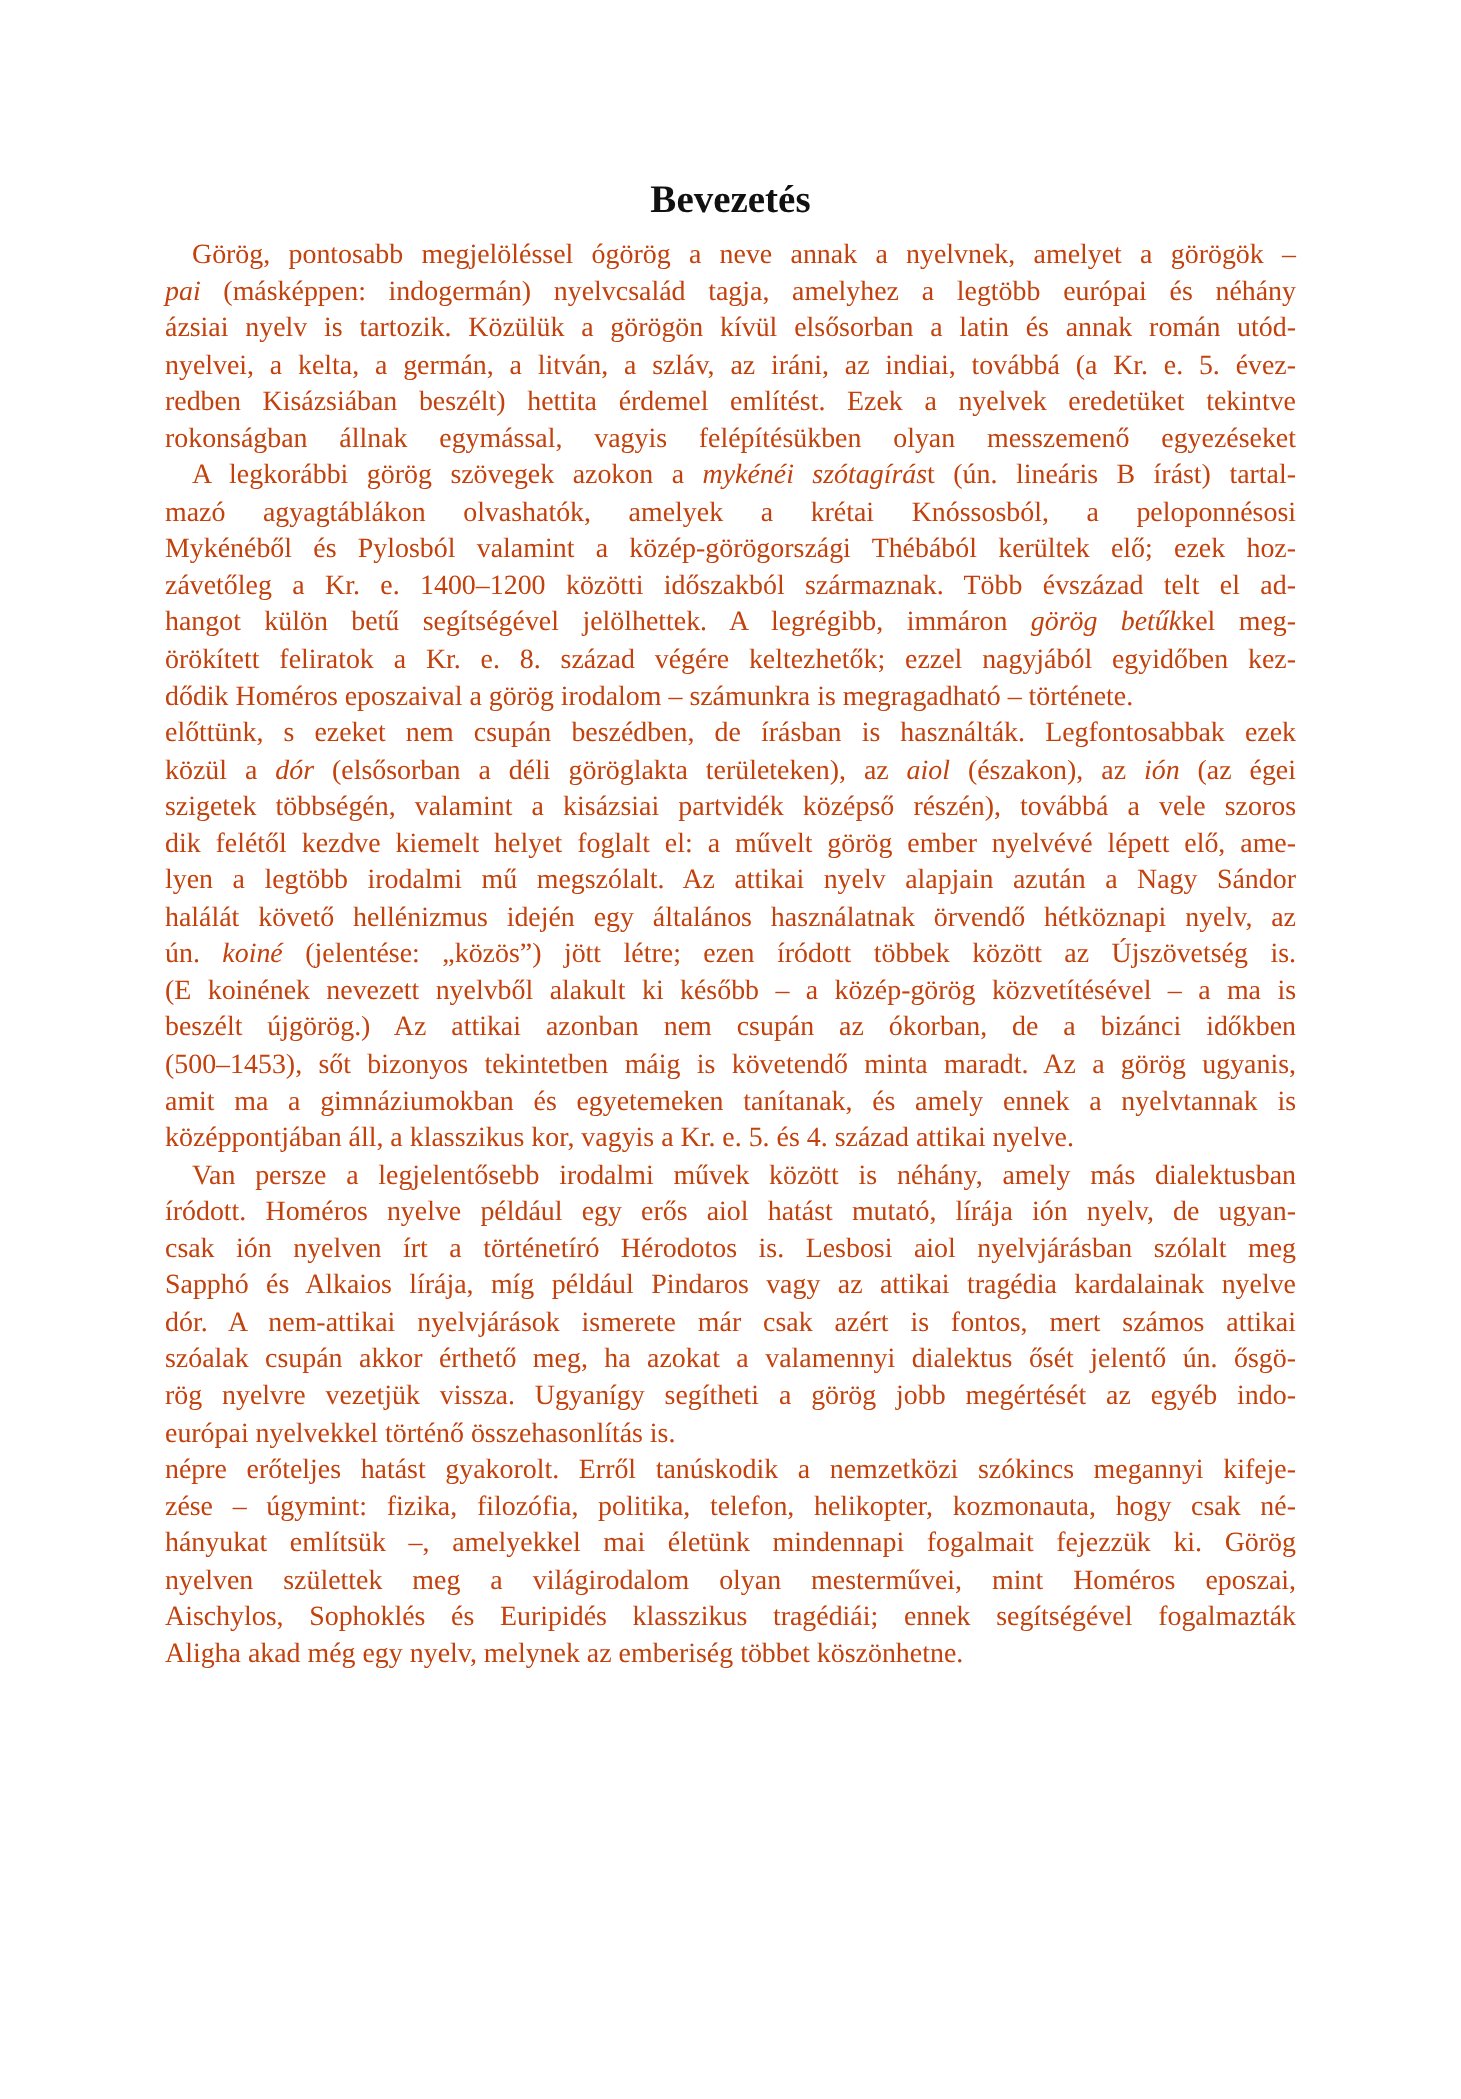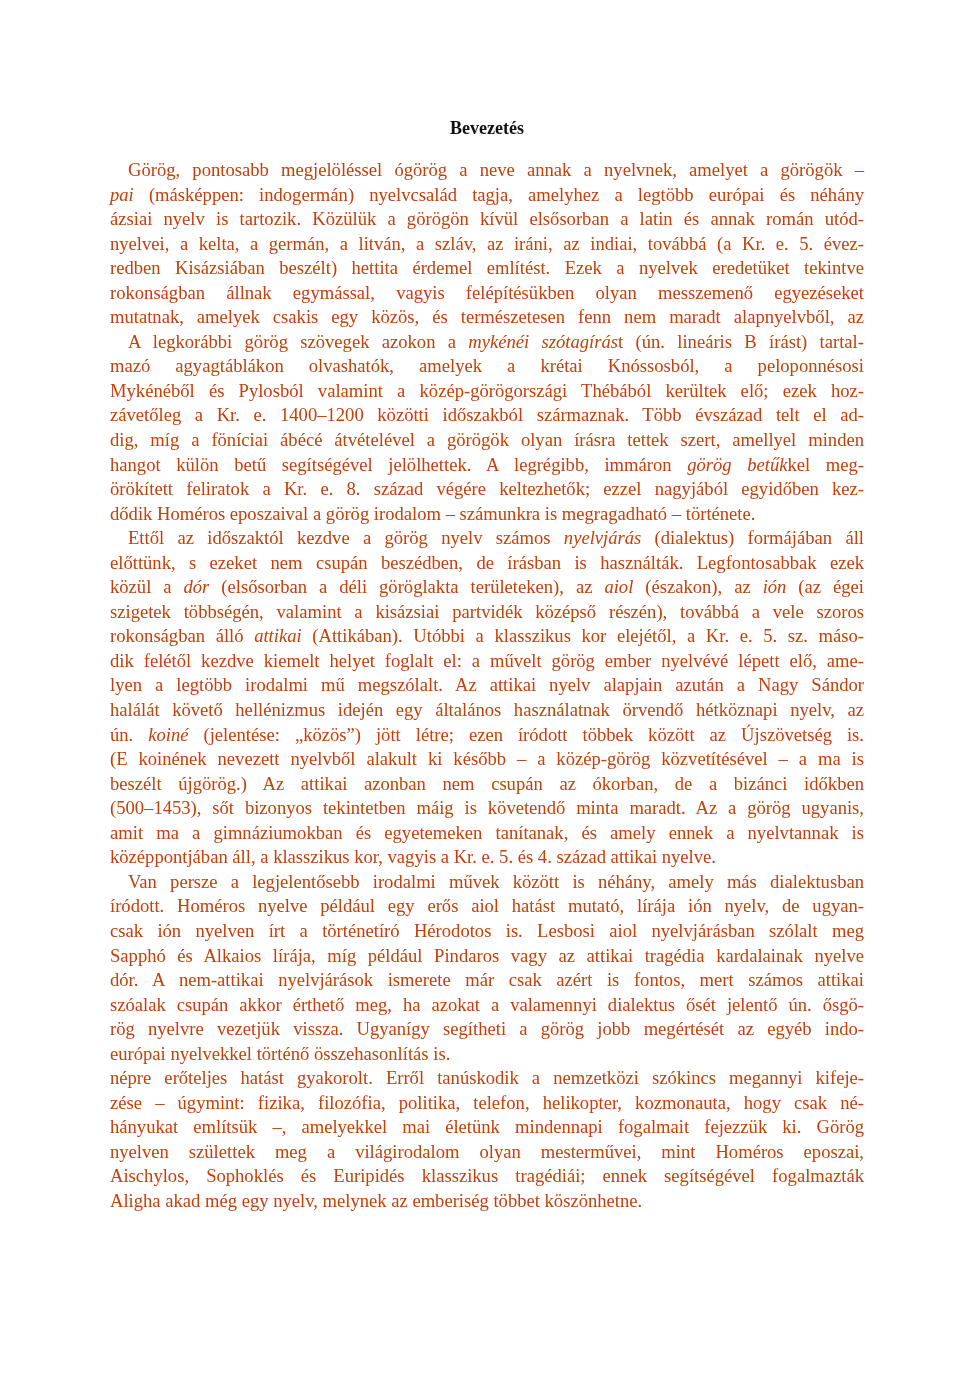--- a/index.html
+++ b/index.html
@@ -2,21 +2,21 @@
 <html><head>
 <meta charset="utf-8">
 <style>
   html, body { margin: 0; padding: 0; background: #ffffff; }
   body { width: 974px; height: 1399px; position: relative; overflow: hidden; }
   .page { position: absolute; left: 0; top: 0; width: 974px; height: 1399px; background: #fff; }
   .title {
     position: absolute; left: 0; width: 974px; top: 118px;
     text-align: center;
     font-family: "Liberation Serif", serif;
-    font-weight: bold; font-size: 18px; color: #111;
+    font-weight: bold; font-size: 26px; color: #111;
   }
   .body {
     position: absolute; left: 110px; top: 158px; width: 754px;
     font-family: "Liberation Serif", serif;
     font-size: 18.6px; color: #c2410c;
   }
   .line {
     height: 24.55px; line-height: 24.55px;
     white-space: nowrap;
     text-align: justify; text-align-last: justify;
@@ -31,38 +31,34 @@
 <div class="page">
   <div class="title">Bevezetés</div>
   <div class="body" id="body">
       <div>
         <div class="line indent"><span>Görög, pontosabb megjelöléssel ógörög a neve annak a nyelvnek, amelyet a görögök –</span></div>
         <div class="line"><i>pai</i><span> (másképpen: indogermán) nyelvcsalád tagja, amelyhez a legtöbb európai és néhány</span></div>
         <div class="line"><span>ázsiai nyelv is tartozik. Közülük a görögön kívül elsősorban a latin és annak román utód-</span></div>
         <div class="line"><span>nyelvei, a kelta, a germán, a litván, a szláv, az iráni, az indiai, továbbá (a Kr. e. 5. évez-</span></div>
         <div class="line"><span>redben Kisázsiában beszélt) hettita érdemel említést. Ezek a nyelvek eredetüket tekintve</span></div>
         <div class="line"><span>rokonságban állnak egymással, vagyis felépítésükben olyan messzemenő egyezéseket</span></div>
-        <div class="line"><span>mutatnak, amelyek csakis egy közös, és természetesen fenn nem maradt alapnyelvből, az</span></div>
       </div>
       <div>
         <div class="line indent"><span>A legkorábbi görög szövegek azokon a </span><i>mykénéi szótagírás</i><span>t (ún. lineáris B írást) tartal-</span></div>
         <div class="line"><span>mazó agyagtáblákon olvashatók, amelyek a krétai Knóssosból, a peloponnésosi</span></div>
         <div class="line"><span>Mykénéből és Pylosból valamint a közép-görögországi Thébából kerültek elő; ezek hoz-</span></div>
         <div class="line"><span>závetőleg a Kr. e. 1400–1200 közötti időszakból származnak. Több évszázad telt el ad-</span></div>
-        <div class="line"><span>dig, míg a föníciai ábécé átvételével a görögök olyan írásra tettek szert, amellyel minden</span></div>
         <div class="line"><span>hangot külön betű segítségével jelölhettek. A legrégibb, immáron </span><i>görög betűk</i><span>kel meg-</span></div>
         <div class="line"><span>örökített feliratok a Kr. e. 8. század végére keltezhetők; ezzel nagyjából egyidőben kez-</span></div>
         <div class="line last"><span>dődik Homéros eposzaival a görög irodalom – számunkra is megragadható – története.</span></div>
       </div>
       <div>
-        <div class="line indent"><span>Ettől az időszaktól kezdve a görög nyelv számos </span><i>nyelvjárás</i><span> (dialektus) formájában áll</span></div>
         <div class="line"><span>előttünk, s ezeket nem csupán beszédben, de írásban is használták. Legfontosabbak ezek</span></div>
         <div class="line"><span>közül a </span><i>dór</i><span> (elsősorban a déli göröglakta területeken), az </span><i>aiol</i><span> (északon), az </span><i>ión</i><span> (az égei</span></div>
         <div class="line"><span>szigetek többségén, valamint a kisázsiai partvidék középső részén), továbbá a vele szoros</span></div>
-        <div class="line"><span>rokonságban álló </span><i>attikai</i><span> (Attikában). Utóbbi a klasszikus kor elejétől, a Kr. e. 5. sz. máso-</span></div>
         <div class="line"><span>dik felétől kezdve kiemelt helyet foglalt el: a művelt görög ember nyelvévé lépett elő, ame-</span></div>
         <div class="line"><span>lyen a legtöbb irodalmi mű megszólalt. Az attikai nyelv alapjain azután a Nagy Sándor</span></div>
         <div class="line"><span>halálát követő hellénizmus idején egy általános használatnak örvendő hétköznapi nyelv, az</span></div>
         <div class="line"><span>ún. </span><i>koiné</i><span> (jelentése: „közös”) jött létre; ezen íródott többek között az Újszövetség is.</span></div>
         <div class="line"><span>(E koinének nevezett nyelvből alakult ki később – a közép-görög közvetítésével – a ma is</span></div>
         <div class="line"><span>beszélt újgörög.) Az attikai azonban nem csupán az ókorban, de a bizánci időkben</span></div>
         <div class="line"><span>(500–1453), sőt bizonyos tekintetben máig is követendő minta maradt. Az a görög ugyanis,</span></div>
         <div class="line"><span>amit ma a gimnáziumokban és egyetemeken tanítanak, és amely ennek a nyelvtannak is</span></div>
         <div class="line last"><span>középpontjában áll, a klasszikus kor, vagyis a Kr. e. 5. és 4. század attikai nyelve.</span></div>
       </div>

